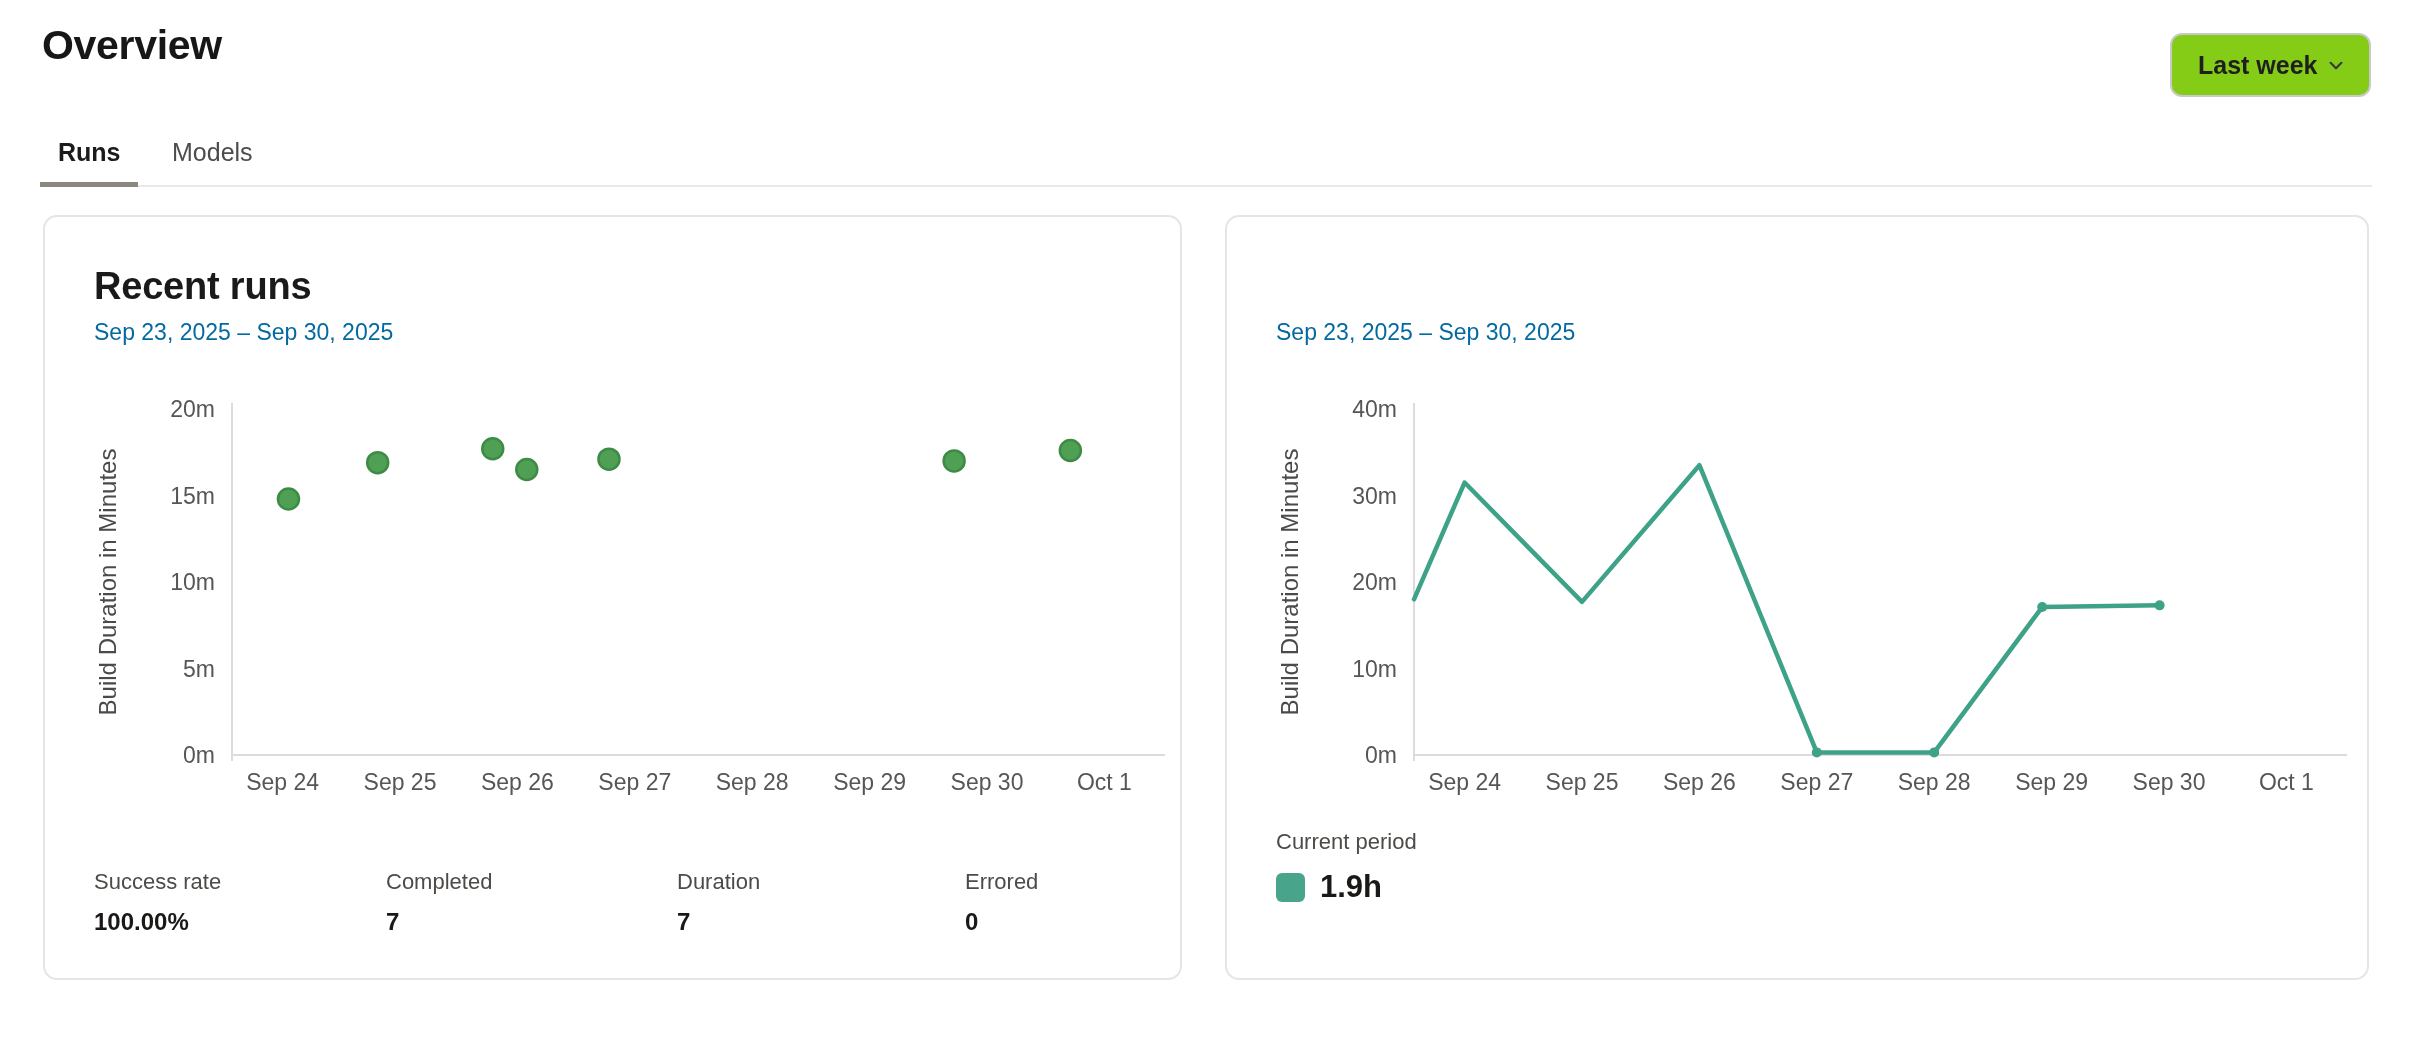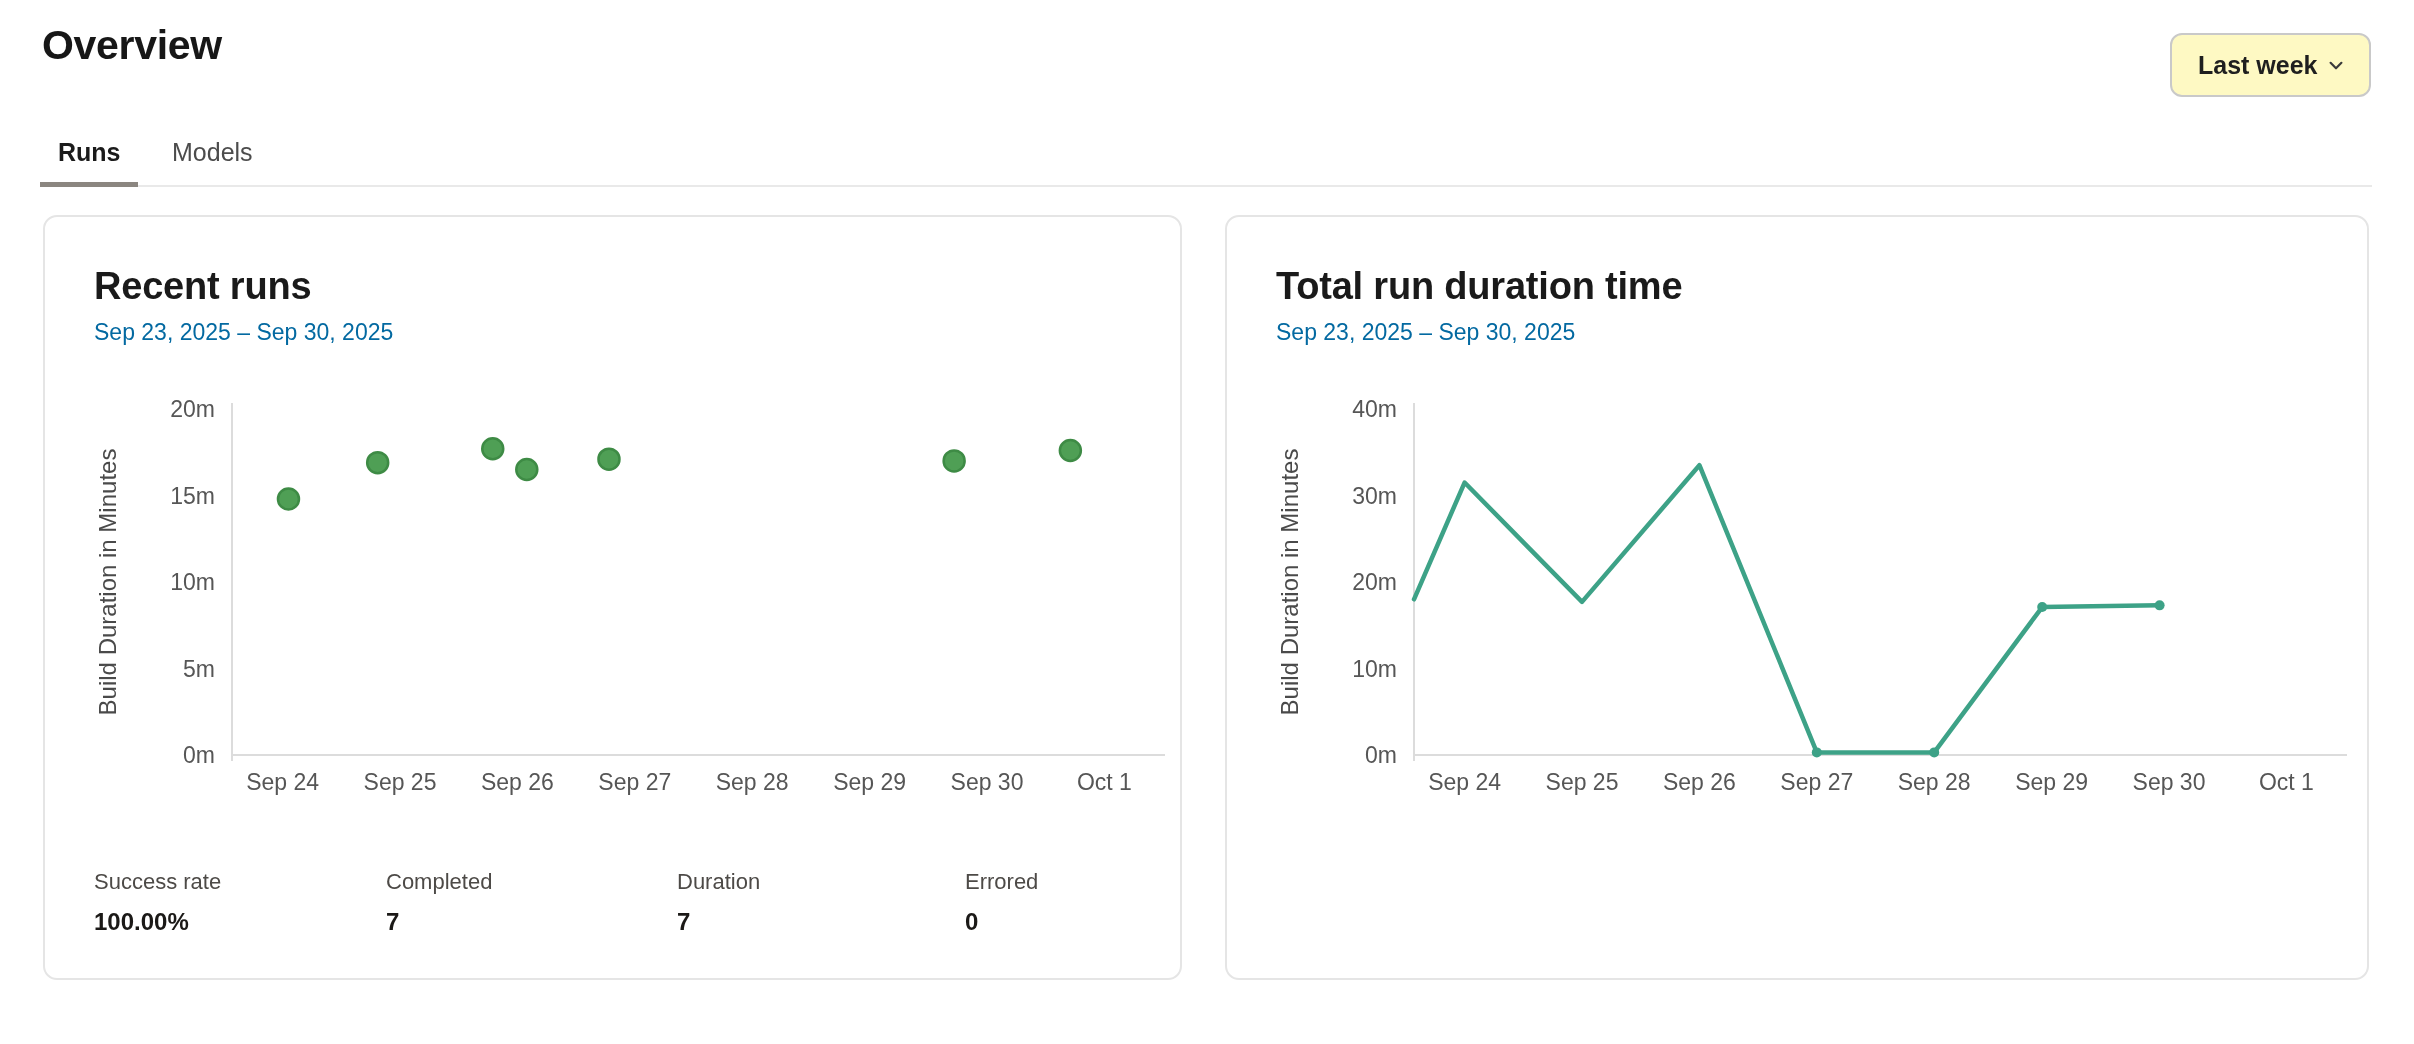--- a/index.html
+++ b/index.html
@@ -2,21 +2,21 @@
 <html><head>
 <meta charset="utf-8">
 <style>
   * { margin:0; padding:0; box-sizing:border-box; }
   html,body { width:2414px; height:1044px; background:#ffffff; overflow:hidden;
               font-family:"Liberation Sans","DejaVu Sans",sans-serif; }
   .abs { position:absolute; }
 
   .page-title { left:42px; top:22px; font-size:41px; font-weight:700; color:#171717; letter-spacing:-0.3px; }
 
-  .period-btn { left:2170px; top:33px; width:201px; height:64px; background:#fef9c3;
+  .period-btn { left:2170px; top:33px; width:201px; height:64px; background:#84cc16;
     border:2px solid #c9c9c9; border-radius:12px; display:flex; align-items:center;
     justify-content:space-between; padding:0 20px 0 26px; cursor:pointer; }
   .period-btn .lbl { font-size:25px; font-weight:600; color:#1f1f1f; }
 
   .tab { font-size:25px; top:138px; color:#4c4c4c; font-weight:500; cursor:pointer; }
   .tab.active { color:#1b1b1b; font-weight:600; }
   .tab-divider { left:40px; right:42px; top:185px; height:2px; background:#e9e9e9; }
   .tab-underline { left:40px; top:182px; width:98px; height:5px; background:#8b8680; }
 
   .card { top:215px; width:1139px; height:765px; background:#fff;
@@ -95,21 +95,20 @@
     <div class="s-label">Duration</div>
     <div class="s-value">7</div>
   </div>
   <div class="abs stat" style="left:920px;">
     <div class="s-label">Errored</div>
     <div class="s-value">0</div>
   </div>
 </section>
 
 <section class="abs card" style="left:1225px; width:1144px;">
-  <div class="abs card-title">Total run duration time</div>
   <div class="abs card-sub">Sep 23, 2025 – Sep 30, 2025</div>
   <svg class="abs chart" viewBox="0 0 1140 430">
       <line x1="187" y1="6" x2="187" y2="364" stroke="#dcdcdc" stroke-width="2"></line>
       <line x1="187" y1="358" x2="1120" y2="358" stroke="#dcdcdc" stroke-width="2"></line>
       <text x="170" y="358" text-anchor="end" dominant-baseline="central" class="tick">0m</text>
       <text x="170" y="271.5" text-anchor="end" dominant-baseline="central" class="tick">10m</text>
       <text x="170" y="185" text-anchor="end" dominant-baseline="central" class="tick">20m</text>
       <text x="170" y="98.5" text-anchor="end" dominant-baseline="central" class="tick">30m</text>
       <text x="170" y="12" text-anchor="end" dominant-baseline="central" class="tick">40m</text>
       <text x="237.6" y="385" text-anchor="middle" dominant-baseline="central" class="tick">Sep 24</text>
@@ -121,13 +120,20 @@
       <text x="942.0000000000001" y="385" text-anchor="middle" dominant-baseline="central" class="tick">Sep 30</text>
       <text x="1059.4" y="385" text-anchor="middle" dominant-baseline="central" class="tick">Oct 1</text>
       <text x="62" y="185" transform="rotate(-90 62 185)" text-anchor="middle" dominant-baseline="central" class="axis-label">Build Duration in Minutes</text>
       <polyline points="187,202.29999999999998 237.6,85.52500000000003 355,204.895 472.4,68.22499999999997 589.8000000000001,355.405 707.2,355.405 815.2080000000001,210.08499999999998 932.6080000000001,208.355" fill="none" stroke="#3da287" stroke-width="4.5" stroke-linejoin="round" stroke-linecap="round"></polyline>
       <circle cx="589.8000000000001" cy="355.405" r="5" fill="#3da287"></circle>
       <circle cx="707.2" cy="355.405" r="5" fill="#3da287"></circle>
       <circle cx="815.2080000000001" cy="210.08499999999998" r="5" fill="#3da287"></circle>
       <circle cx="932.6080000000001" cy="208.355" r="5" fill="#3da287"></circle>
     </svg>
 
+  <div class="abs legend">
+    <div class="legend-label">Current period</div>
+    <div class="legend-row">
+      <span class="legend-swatch" style="background: rgb(72, 165, 140);"></span>
+      <span class="legend-value">1.9h</span>
+    </div>
+  </div>
 </section>
 
 </body></html>

